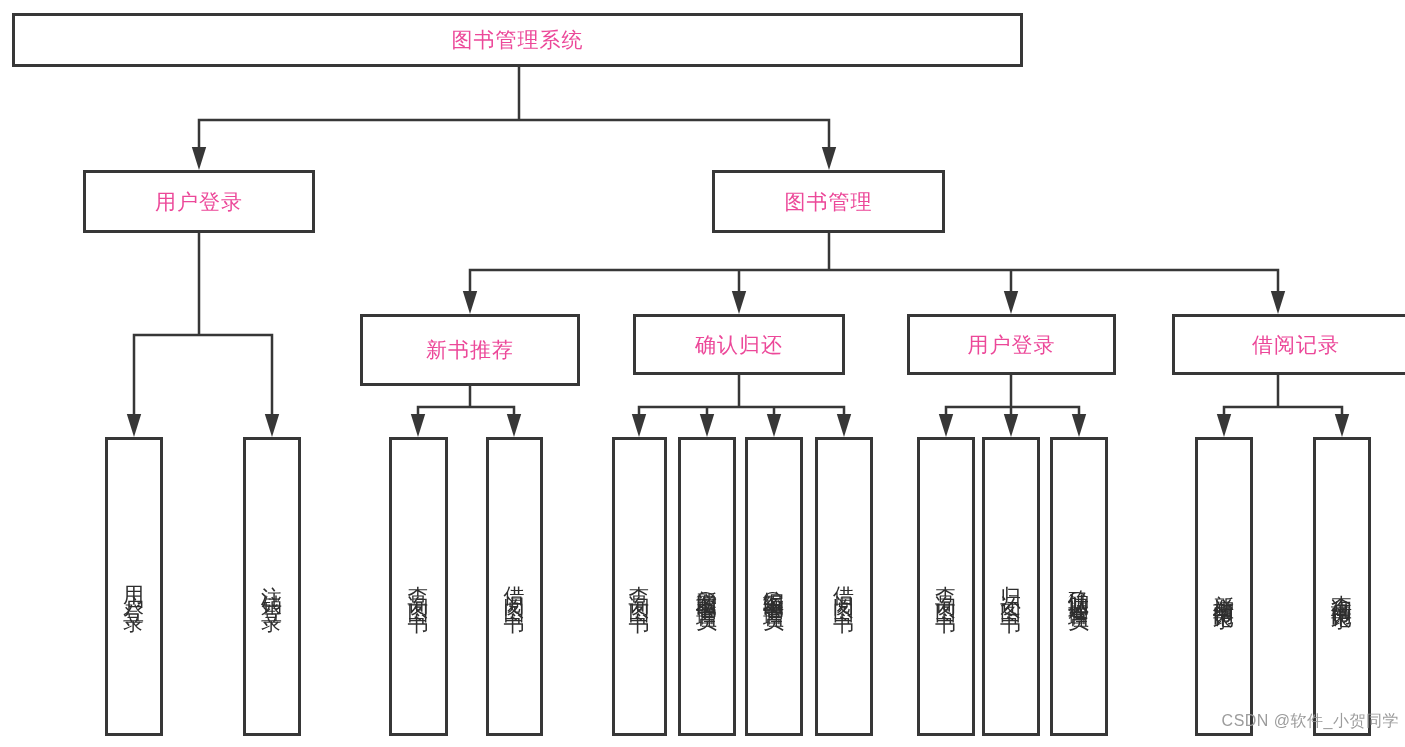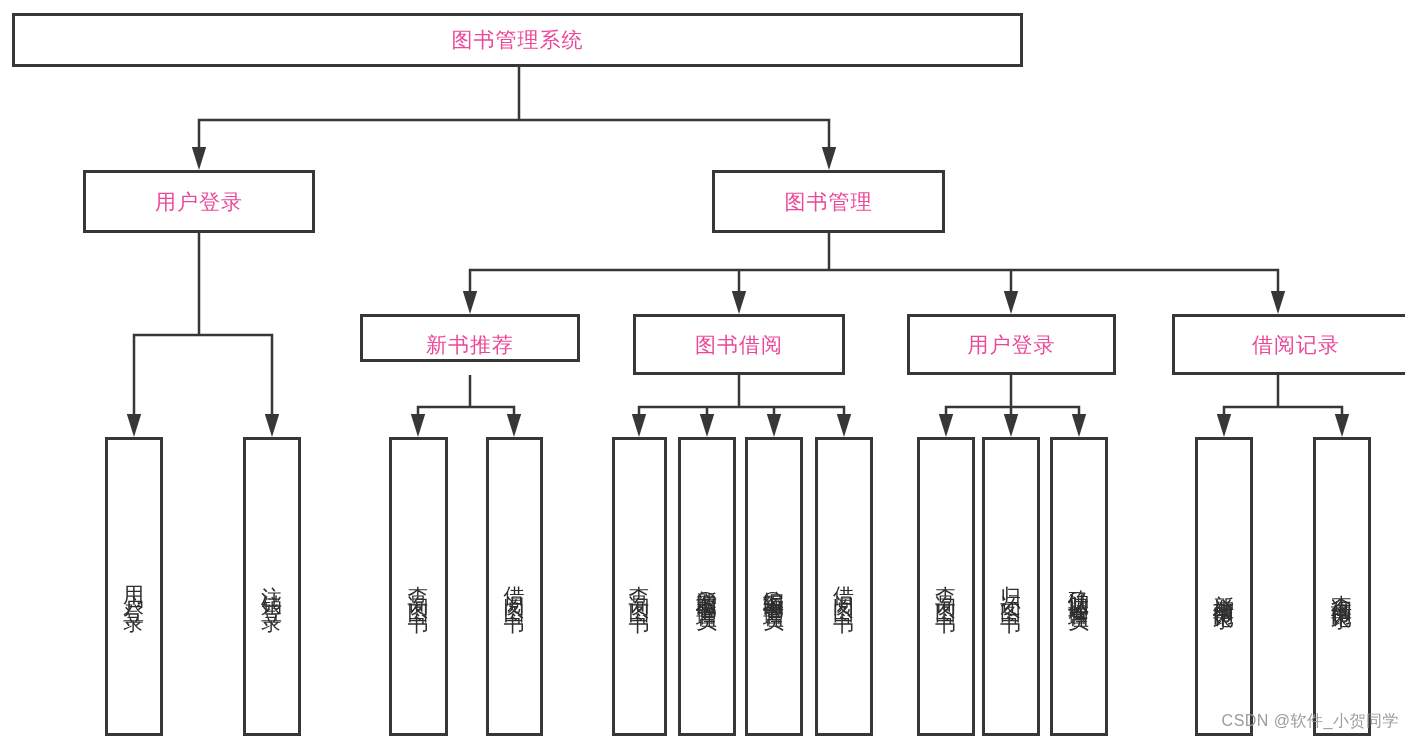--- a/index.html
+++ b/index.html
@@ -86,25 +86,25 @@
     <span class="lbl">图书管理系统</span>
   </div>
 
   <div class="box" style="left:83px;top:170px;width:232px;height:63px;">
     <span class="lbl">用户登录</span>
   </div>
   <div class="box" style="left:712px;top:170px;width:233px;height:63px;">
     <span class="lbl">图书管理</span>
   </div>
 
-  <div class="box" style="left:360px;top:314px;width:220px;height:48px;align-items:flex-end;">
+  <div class="box" style="left:360px;top:314px;width:220px;height:72px;">
     <span class="lbl">新书推荐</span>
   </div>
   <div class="box" style="left:633px;top:314px;width:212px;height:61px;">
-    <span class="lbl">图书借阅</span>
+    <span class="lbl">确认归还</span>
   </div>
   <div class="box" style="left:907px;top:314px;width:209px;height:61px;">
     <span class="lbl">用户登录</span>
   </div>
   <div class="box" style="left:1172px;top:314px;width:248px;height:61px;">
     <span class="lbl">借阅记录</span>
   </div>
 
   <div class="vbox" style="left:105px;top:437px;width:58px;height:299px;">
     <span class="lbl">用户登录</span>

